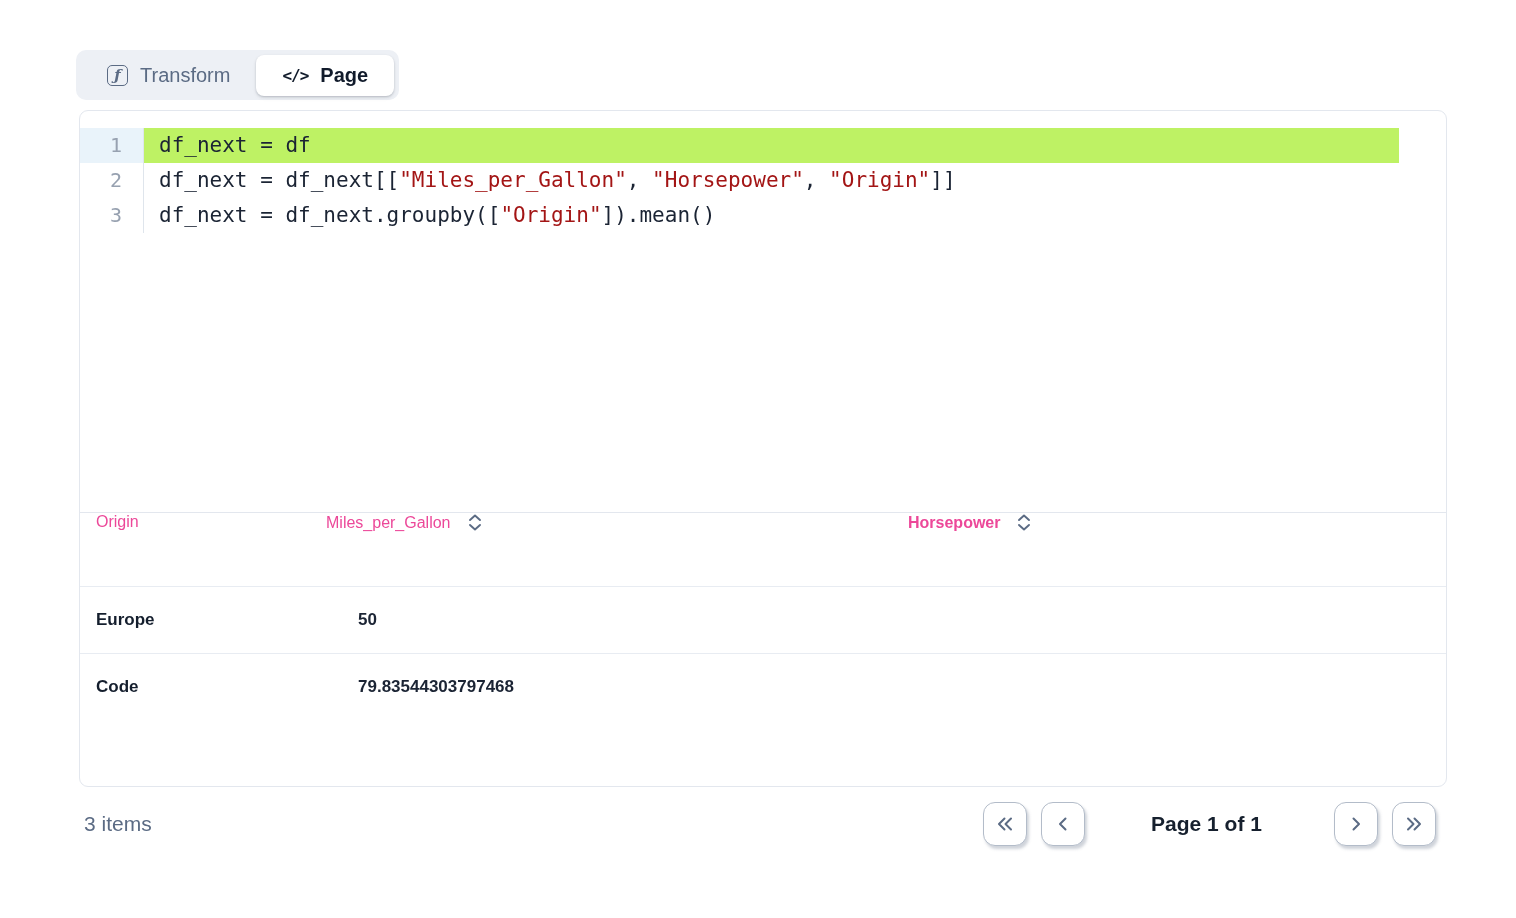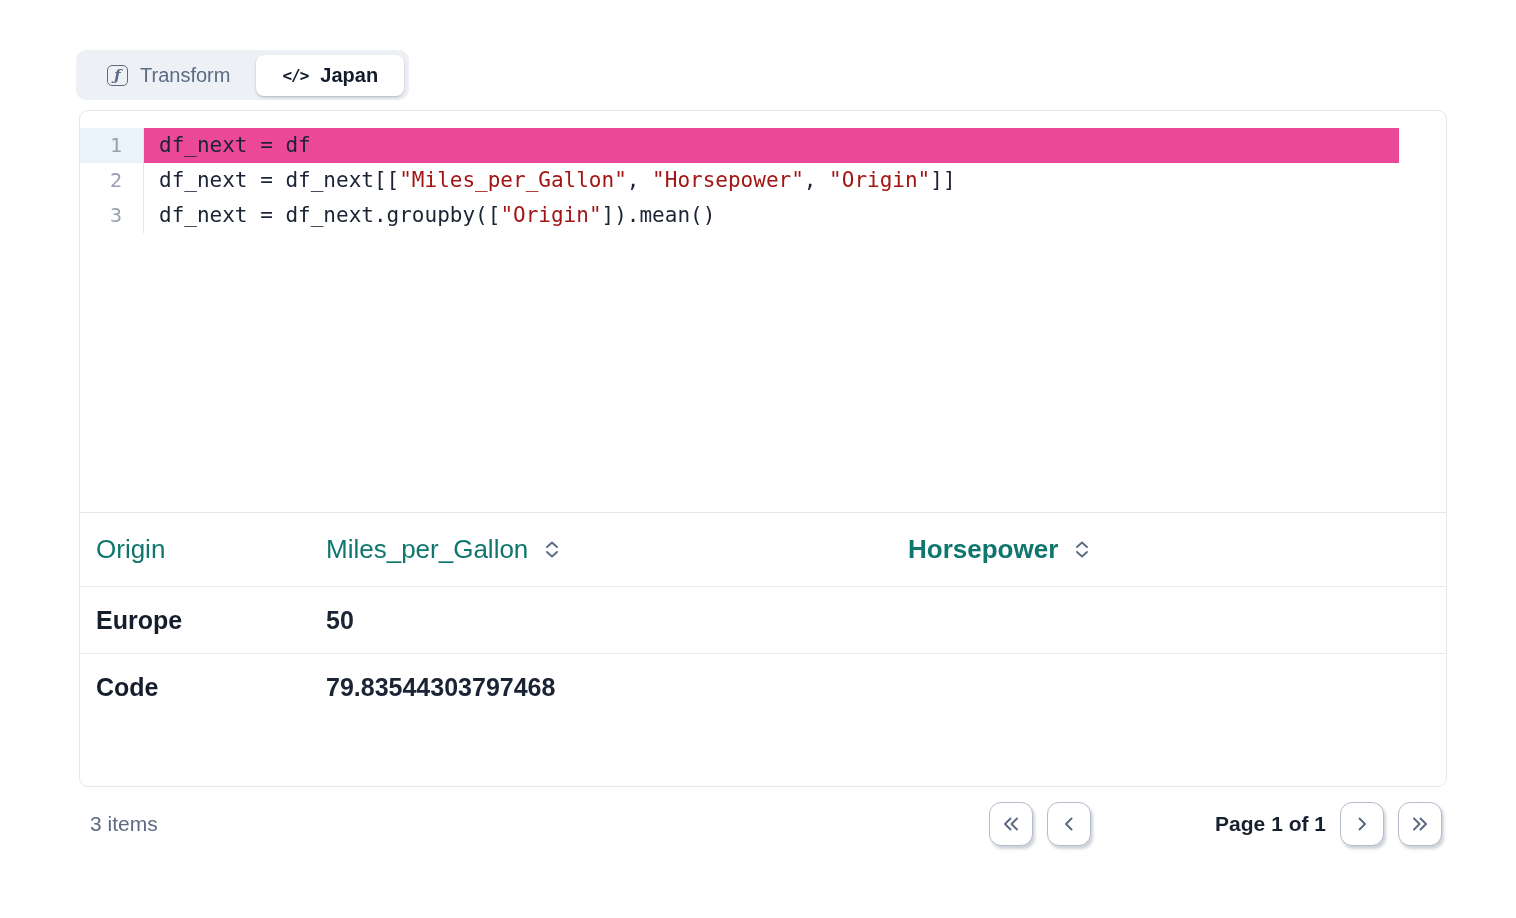--- a/index.html
+++ b/index.html
@@ -29,60 +29,60 @@
     border:1px solid #e3e7ee; border-radius:9px; background:#fff; overflow:hidden; }
 
   .editor { height:402px; border-bottom:1px solid #e3e7ee; padding-top:17px;
     font-family:"DejaVu Sans Mono", monospace; font-size:21px; }
   .code-line { display:flex; height:35px; line-height:35px; }
   .gutter { width:64px; flex:0 0 64px; text-align:right; padding-right:21px;
     color:#97a1b0; font-size:20px; border-right:1px solid #dfe5ec; }
   .code-text { flex:1; margin-right:47px; padding-left:15px; white-space:pre;
     color:#1b2434; }
   .code-line.active .gutter { background:#e9f3fa; }
-  .code-line.active .code-text { background:#ec4899; }
+  .code-line.active .code-text { background:#bef264; }
   .tok-string { color:#a31515; }
 
   
-  .thead { display:flex; align-items:center; height:73px; color:#0f766e;
-    font-size:26px; }
+  .thead { display:flex; height:73px; color:#ec4899;
+    font-size:16px; }
   .trow { display:flex; align-items:center; height:67px;
-    border-top:1px solid #e8ecf2; font-size:25px; color:#1b2434; }
+    border-top:1px solid #e8ecf2; font-size:17px; color:#1b2434;gap:32px; }
   .c0 { width:230px; flex:0 0 230px; padding-left:16px; }
   .c1 { width:582px; flex:0 0 582px; padding-left:16px; }
   .c2 { flex:1; padding-left:16px;font-weight:bold; }
   .trow .c0 { font-weight:700; color:#141e2d; }
   .th-inner { display:flex; align-items:center; gap:16px; cursor:pointer; }
   .sort-ic { display:inline-block; }
 
   
-  .footer { position:absolute; left:74px; top:801px; width:1368px; height:46px;
+  .footer { position:absolute; left:68px; top:801px; width:1368px; height:46px;
     display:flex; align-items:center; justify-content:space-between; }
   .items { color:#5b6b84; font-size:21px; padding-left:16px; }
   .pager { display:flex; align-items:center; }
   .pbtn { width:44px; height:44px; margin-left:14px; background:#ffffff;
     border:1px solid #b3bcc9; border-radius:12px; display:flex;
     align-items:center; justify-content:center; cursor:pointer;
     box-shadow:2px 3px 3px rgba(148,157,172,.45); }
-  .page-label { width:227px; text-align:right; font-size:21px;
+  .page-label { width:227px; text-align:center; font-size:21px;
     font-weight:600; color:#16202e;margin-left:8px; }
 </style>
 </head>
 <body>
 
 <div class="stage">
 
   <div class="tabbar">
     <button class="tab">
       <span class="fn-icon">ƒ</span>
       <span>Transform</span>
     </button>
     <button class="tab active">
       <span class="code-ic">&lt;/&gt;</span>
-      <span>Japan</span>
+      <span>Page</span>
     </button>
   </div>
 
   <div class="panel">
     <div class="editor" id="code-lines">
         <div class="code-line active">
           <span class="gutter">1</span>
           <span class="code-text"><span class="tok-plain">df_next = df</span></span>
         </div>
         <div class="code-line">

